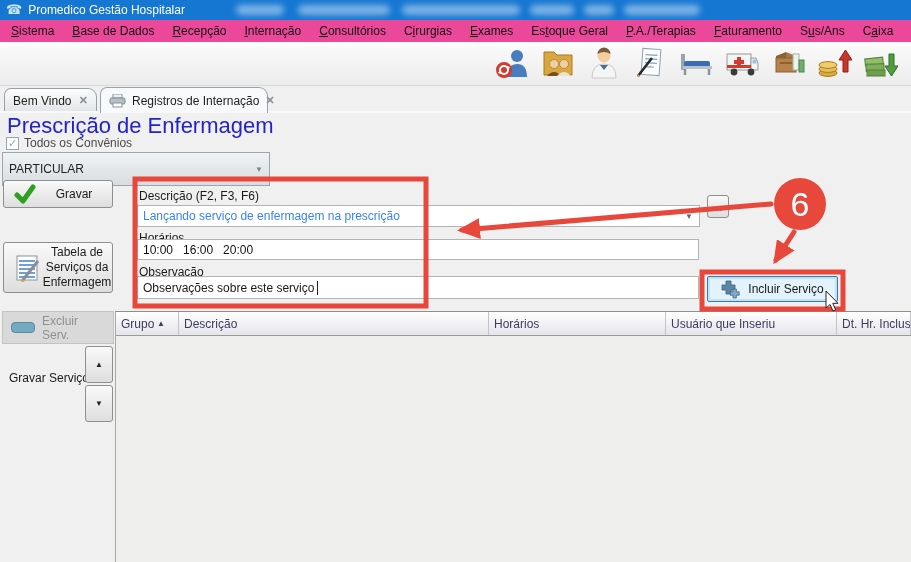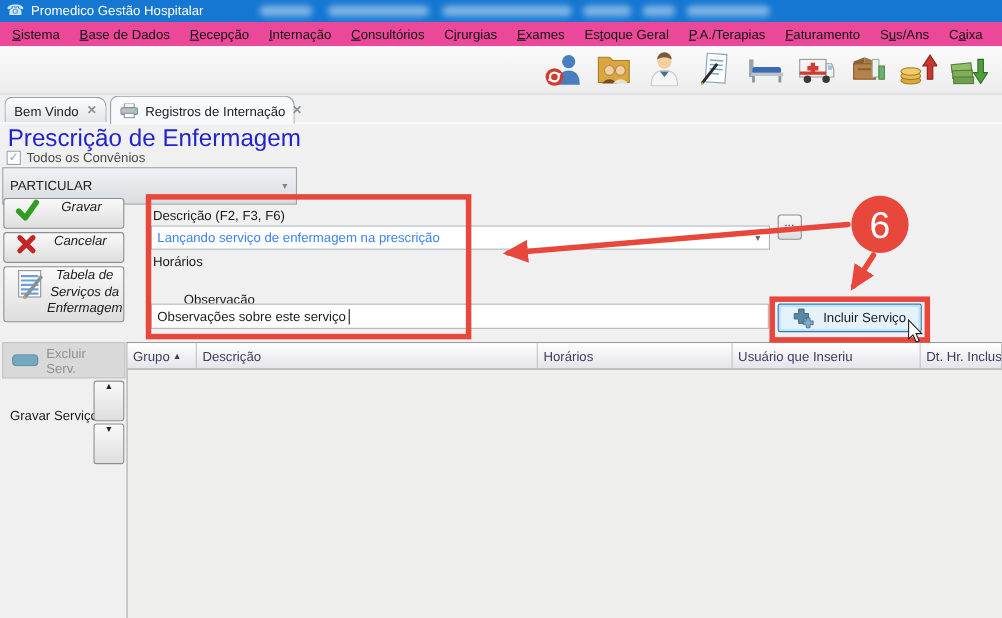--- a/index.html
+++ b/index.html
@@ -41,21 +41,21 @@
   .chk-box{width:13px;height:13px;background:#fdfdfd;border:1px solid #98a6b2;box-sizing:border-box;
     display:flex;align-items:center;justify-content:center;font-size:11px;color:#8fa8be;line-height:11px;}
   .chk-label{color:#4a4a4a;}
   .convenio{position:absolute;left:2px;top:152px;width:268px;height:21px;box-sizing:border-box;
     background:linear-gradient(#f0f2f3,#d9dde0);border:1px solid #9aa6ad;display:flex;align-items:center;
     padding:16px 6px;color:#222;}
   .convenio .arrow{margin-left:auto;color:#7c8890;font-size:8px;}
 
   
   .btn{position:absolute;box-sizing:border-box;background:linear-gradient(#f9f9f9,#dedede);
-    border:1px solid #8f8f8f;border-radius:3px;display:flex;align-items:flex-start;cursor:pointer;font-style:italic;}
+    border:1px solid #8f8f8f;border-radius:3px;display:flex;align-items:center;cursor:pointer;}
   .btn .lbl{flex:1;text-align:center;line-height:1.25;}
   .btn-gravar{left:3px;top:180px;width:110px;height:28px;}
   .btn-cancelar{left:3px;top:211px;width:110px;height:28px;}
   .btn-tabela{left:3px;top:242px;width:110px;height:51px;}
   .btn-icon{margin-left:10px;display:flex;align-items:center;}
   .panel-excluir{position:absolute;left:2px;top:311px;width:112px;height:33px;background:#d9d9d9;
     border:1px solid #c3c3c3;box-sizing:border-box;display:flex;align-items:center;gap:7px;padding:0 8px;}
   .panel-excluir .lbl{color:#909090;}
   .mover-label{position:absolute;left:9px;top:371px;color:#1a1a1a;}
   .btn-up{left:85px;top:346px;width:28px;height:37px;justify-content:center;}
@@ -250,28 +250,20 @@
 
   <div class="btn btn-gravar">
     <span class="btn-icon">
       <svg width="22" height="20" viewBox="0 0 22 20">
           <path d="M3 11 L9 17 L19 3" fill="none" stroke="#2f9e23" stroke-width="5" stroke-linecap="round" stroke-linejoin="round"></path>
         </svg>
     </span>
     <span class="lbl">Gravar</span>
   </div>
 
-  <div class="btn btn-cancelar">
-    <span class="btn-icon">
-      <svg width="20" height="20" viewBox="0 0 20 20">
-          <path d="M4 4 L16 16 M16 4 L4 16" stroke="#c42525" stroke-width="4.6" stroke-linecap="round"></path>
-        </svg>
-    </span>
-    <span class="lbl">Cancelar</span>
-  </div>
 
   <div class="btn btn-tabela">
     <span class="btn-icon">
       <svg width="28" height="30" viewBox="0 0 28 30">
         <rect x="3" y="3" width="20" height="24" fill="#fdfdfd" stroke="#8a949c"></rect>
         <g stroke="#6f9fd8" stroke-width="2">
             <line x1="5" y1="8" x2="21" y2="8"></line>
             <line x1="5" y1="12" x2="21" y2="12"></line>
             <line x1="5" y1="16" x2="21" y2="16"></line>
             <line x1="5" y1="20" x2="21" y2="20"></line>
@@ -304,22 +296,23 @@
   <div class="fld-label" style="left:139px;top:189px;">Descrição (F2, F3, F6)</div>
   <div class="combo">
     <input value="Lançando serviço de enfermagem na prescrição" style="">
     <span class="arrow">▼</span>
   </div>
   <div class="btn btn-browse">
       <span>...</span>
     </div>
 
   <div class="fld-label" style="left:139px;top:231px;">Horários</div>
-
-  <div class="fld-label" style="left:139px;top:265px;margin-left:28px;">Observação</div>
+  <input class="txt txt-horarios" value="10:00   16:00   20:00" style="">
+
+  <div class="fld-label" style="left:139px;top:265px;">Observação</div>
   <div class="obs">
     <span>Observações sobre este serviço</span>
     <span class="caret"></span>
   </div>
 
   <div class="btn-incluir">
     <span style="display:flex;">
       <svg width="20" height="19" viewBox="0 0 20 19">
         <path d="M4 1 h5 v4 h4 v5 h-4 v4 h-5 v-4 H0 v-5 h4 Z" fill="#5b87a6" stroke="#3a5f7d" stroke-width="0.8" transform="translate(1,0)"></path>
         <path d="M12 9 h3.4 v2.8 h2.8 v3.4 h-2.8 v2.8 h-3.4 v-2.8 h-2.8 v-3.4 h2.8 Z" fill="#7fa9c4" stroke="#3a5f7d" stroke-width="0.7"></path>

